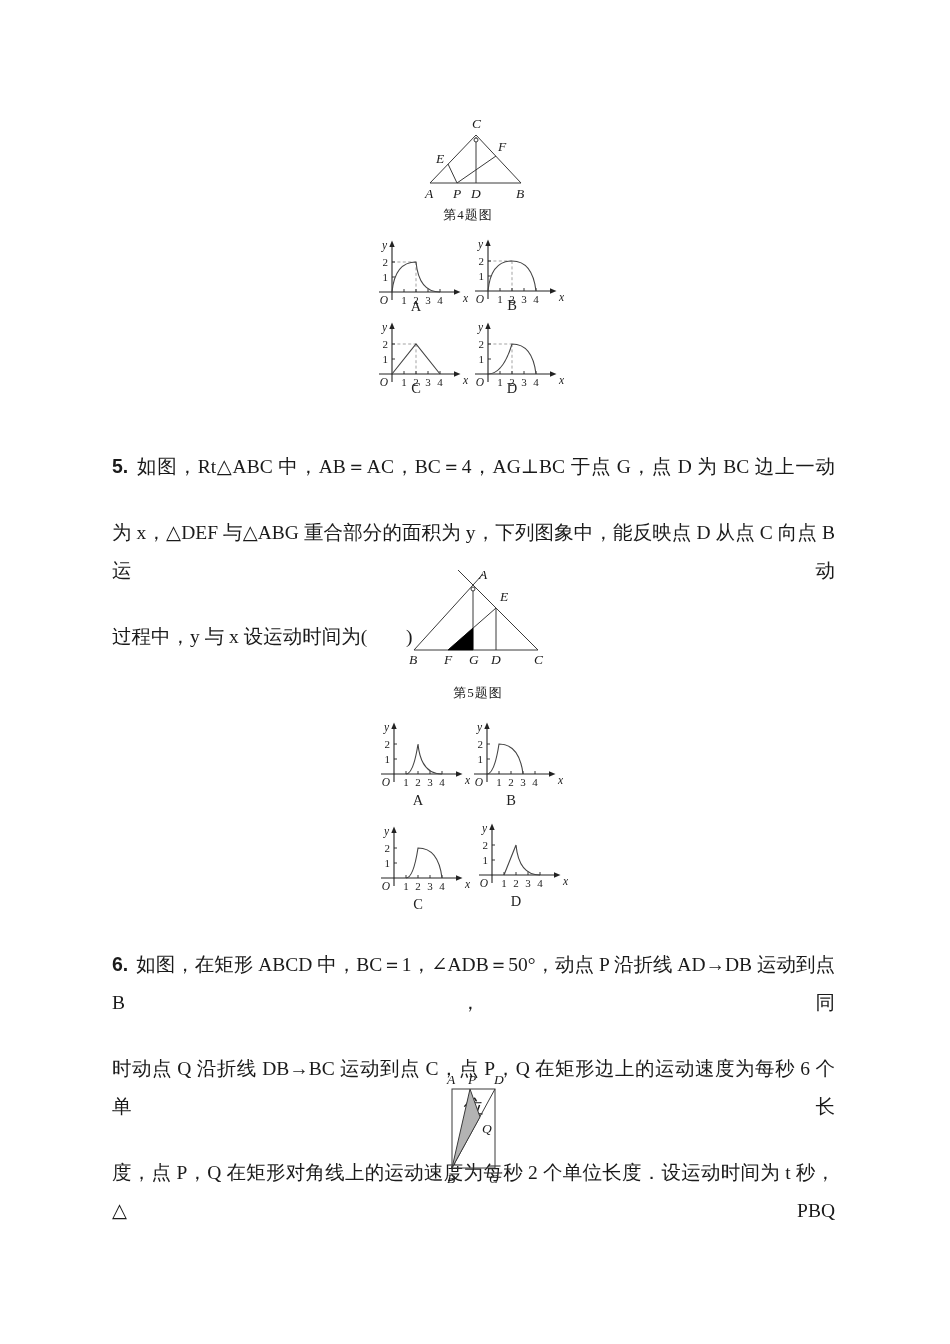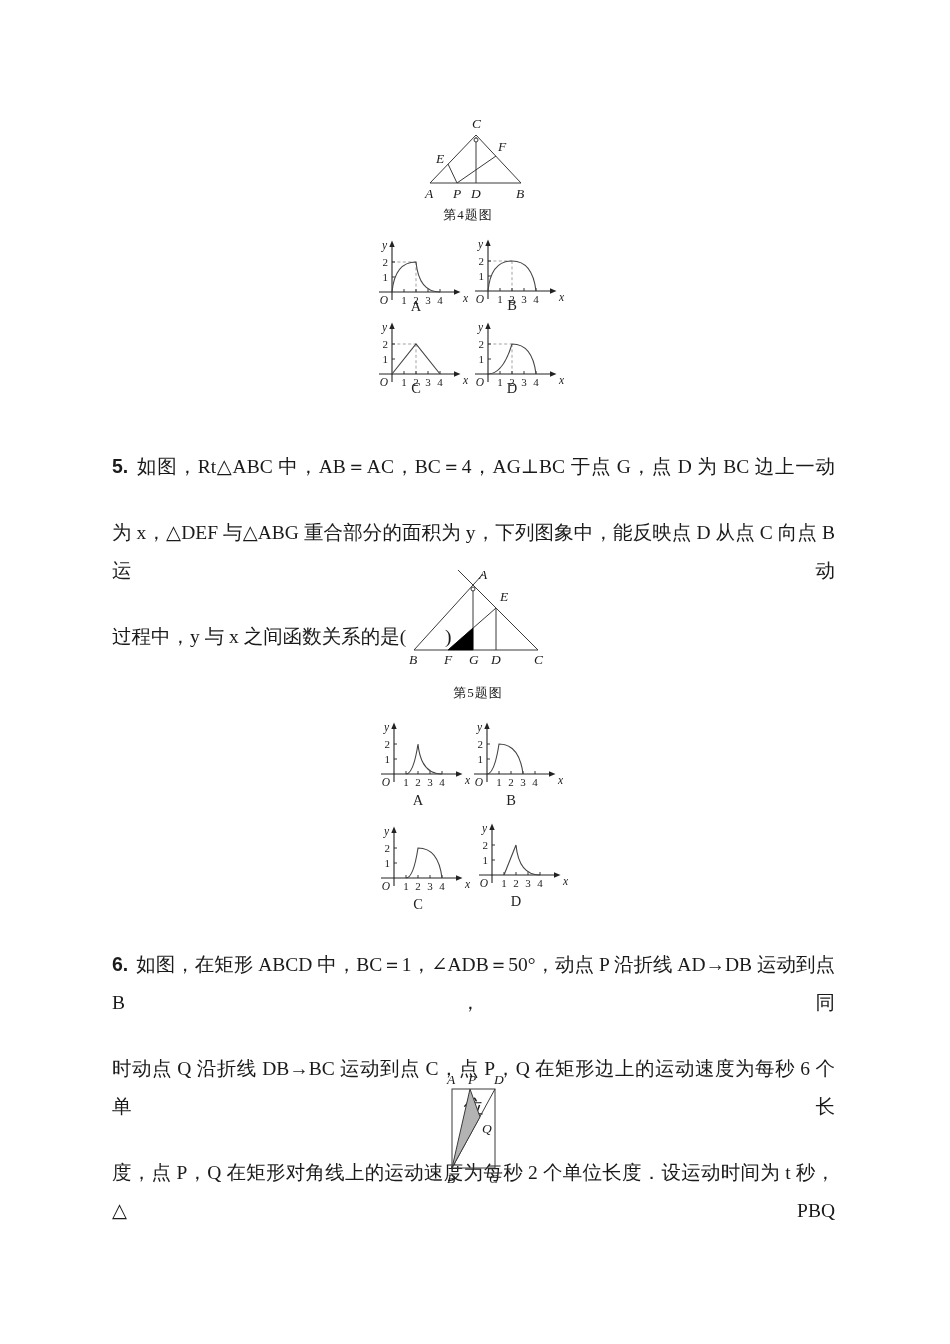--- a/index.html
+++ b/index.html
@@ -153,21 +153,21 @@
         <text x="13" y="65.5" text-anchor="end" class="var">O</text>
         <text x="88" y="64" text-anchor="start" class="var">x</text>
         <text x="7" y="11" text-anchor="start" class="var">y</text>
         <path d="M17,54 Q31.9,54.0 41,24 Q61.4,24.0 65,54" class="crv"></path>
         <text x="41" y="73" text-anchor="middle" class="letter">D</text>
       </svg></div>
 
   <div class="abs para" style="left:112px;top:419px;">
     <div class="tline"><span class="pnum">5.</span><span>如图，Rt△ABC 中，AB＝AC，BC＝4，AG⊥BC 于点 G，点 D 为 BC 边上一动</span></div>
     <div class="tline"><span>为 x，△DEF 与△ABG 重合部分的面积为 y，下列图象中，能反映点 D 从点 C 向点 B 运动</span></div>
-    <div class="tline last"><span>过程中，y 与 x 之间函数关系的是(　　)</span></div>
+    <div class="tline last"><span>过程中，y 与 x 设运动时间为(　　)</span></div>
   </div>
 
   <div class="abs" style="left:403px;top:560px;">
     <svg class="geo" width="150" height="112" viewBox="0 0 150 112">
       <line x1="11" y1="90" x2="135" y2="90"></line>
       <line x1="11" y1="90" x2="80" y2="14"></line>
       <line x1="55" y1="10" x2="135" y2="90"></line>
       <line x1="70" y1="30" x2="70" y2="90"></line>
       <line x1="93" y1="48" x2="93" y2="90"></line>
       <line x1="45" y1="90" x2="93" y2="48"></line>

